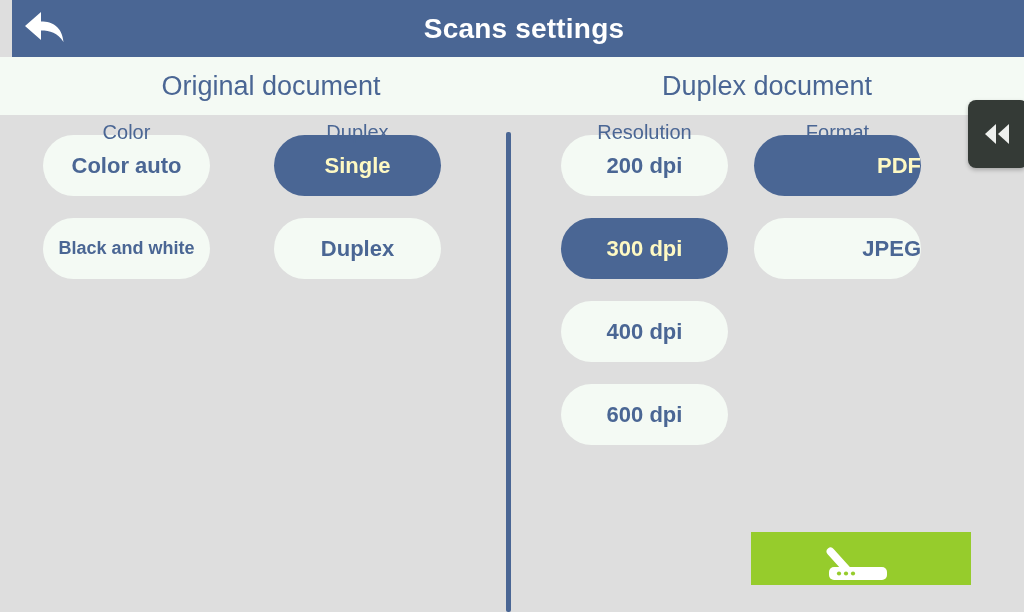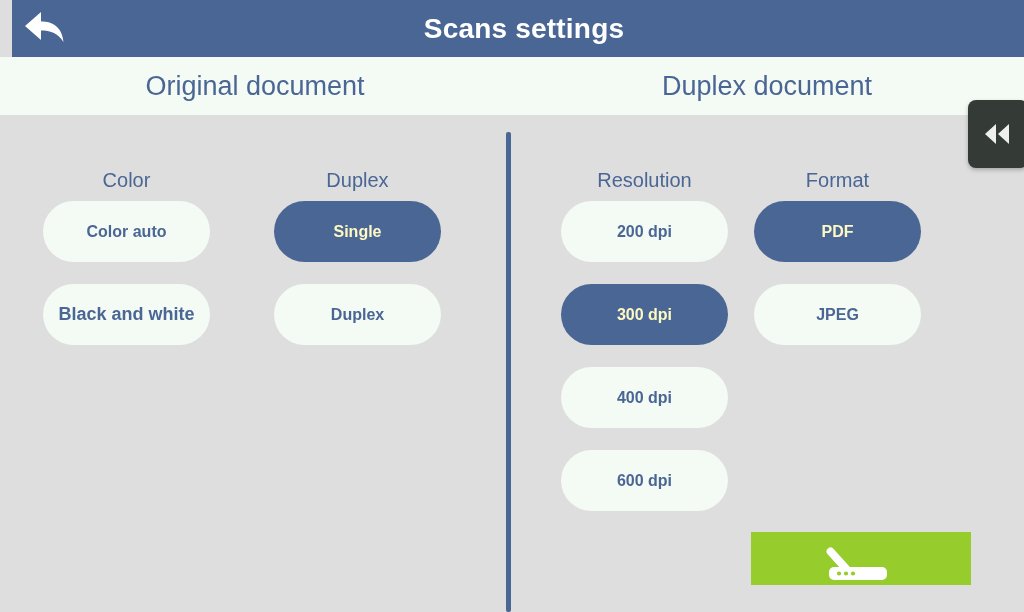--- a/index.html
+++ b/index.html
@@ -64,21 +64,21 @@
     position: absolute;
     top: 0;
     height: 58px;
     line-height: 58px;
     color: #4a6694;
     font-size: 27px;
     font-weight: normal;
     text-align: center;
     white-space: nowrap;
   }
-  .band-label.left  { left: 0px;   width: 510px; }
+  .band-label.left  { left: 16px;   width: 510px; }
   .band-label.right { left: 510px; width: 514px; }
 
   
   .body-area {
     position: absolute;
     left: 0; top: 115px;
     width: 1024px;
     height: 497px;
     background: #dedede;
   }
@@ -92,38 +92,37 @@
     background: #4a6694;
     border-radius: 2px;
   }
 
   
   .col {
     position: absolute;
     top: 0;
   }
   .col-title {
-    height: 38px;
+    height: 20px;
     line-height: 34px;
     text-align: center;
     color: #4a6694;
     font-size: 20px;
     font-weight: normal;
     white-space: nowrap;
-    margin-top: 48px;
   }
 
   .pill {
     display: block;
     box-sizing: border-box;
     height: 61px;
     line-height: 61px;
     border-radius: 31px;
     text-align: center;
-    font-size: 16px;
+    font-size: 22px;
     font-weight: bold;
     cursor: pointer;
     margin-bottom: 22px;
     white-space: nowrap;
     overflow: hidden;
     user-select: none;
   }
   .pill.off {
     background: #f4faf4;
     color: #4a6694;
@@ -135,21 +134,21 @@
 
   
   .col-color      { left: 43px;  width: 167px; }
   .col-duplex     { left: 274px; width: 167px; }
   .col-resolution { left: 561px; width: 167px; }
   .col-format     { left: 754px; width: 167px; }
 
   .col-color .pill      { width: 167px; }
   .col-duplex .pill     { width: 167px; }
   .col-resolution .pill { width: 167px; }
-  .col-format .pill     { width: 167px; }
+  .col-format .pill     { width: 167px; text-align: right; }
 
   .pill.tight { font-size: 18px; }
 
   
   .scan-button {
     position: absolute;
     left: 751px;
     top: 532px;
     width: 220px;
     height: 53px;

